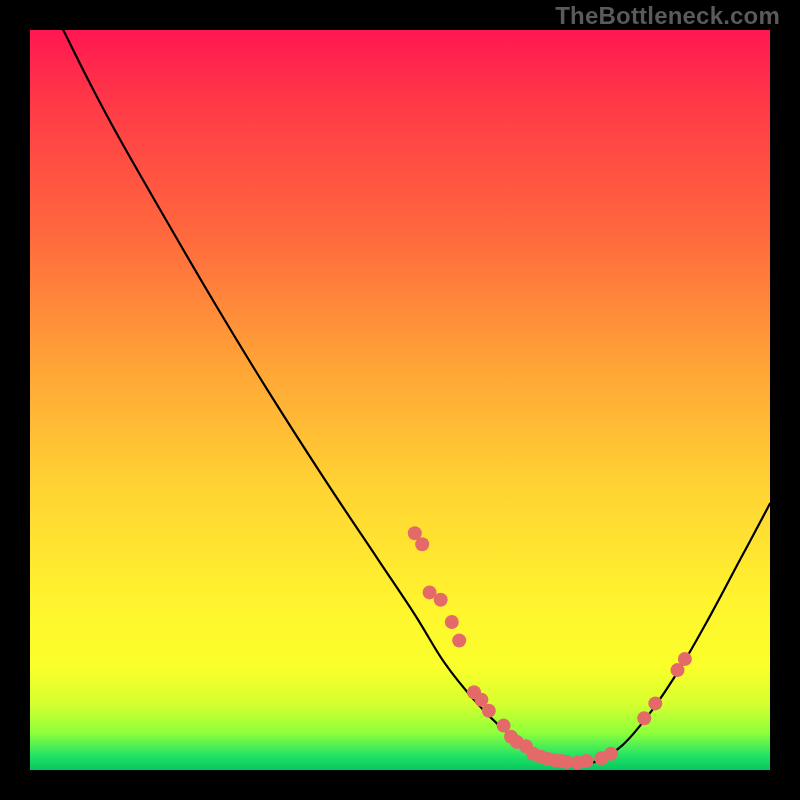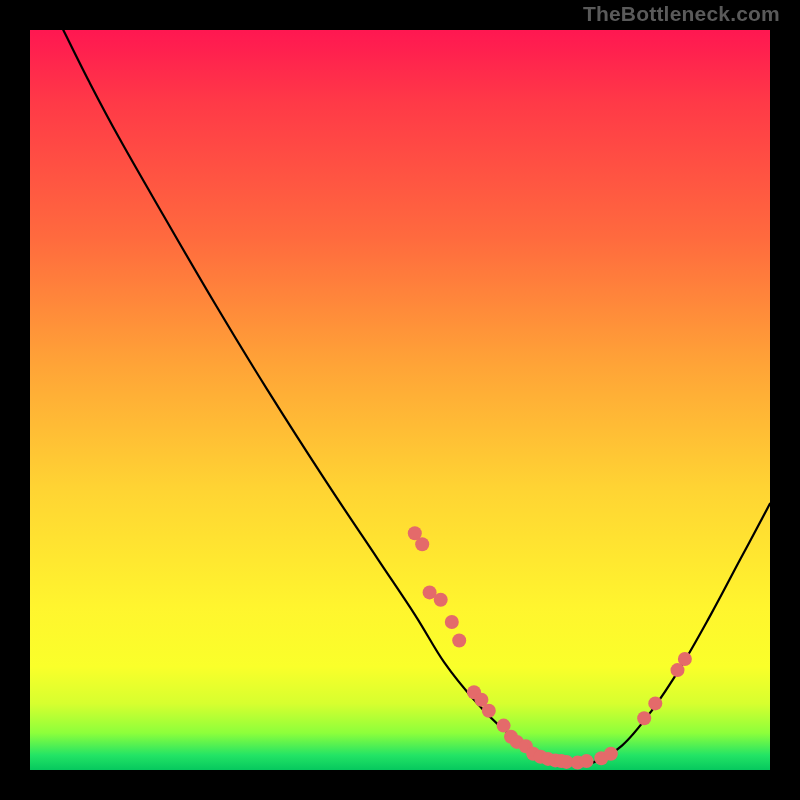--- a/index.html
+++ b/index.html
@@ -15,21 +15,21 @@
     width: 800px;
     height: 800px;
     background: #000;
     position: relative;
   }
   .watermark {
     position: absolute;
     top: 2px;
     right: 20px;
     color: #5a5a5a;
-    font-size: 21px;
+    font-size: 24px;
     font-weight: 600;
     letter-spacing: 0.2px;
     user-select: none;
   }
   .plot {
     position: absolute;
     left: 30px;
     top: 30px;
     width: 740px;
     height: 740px;

